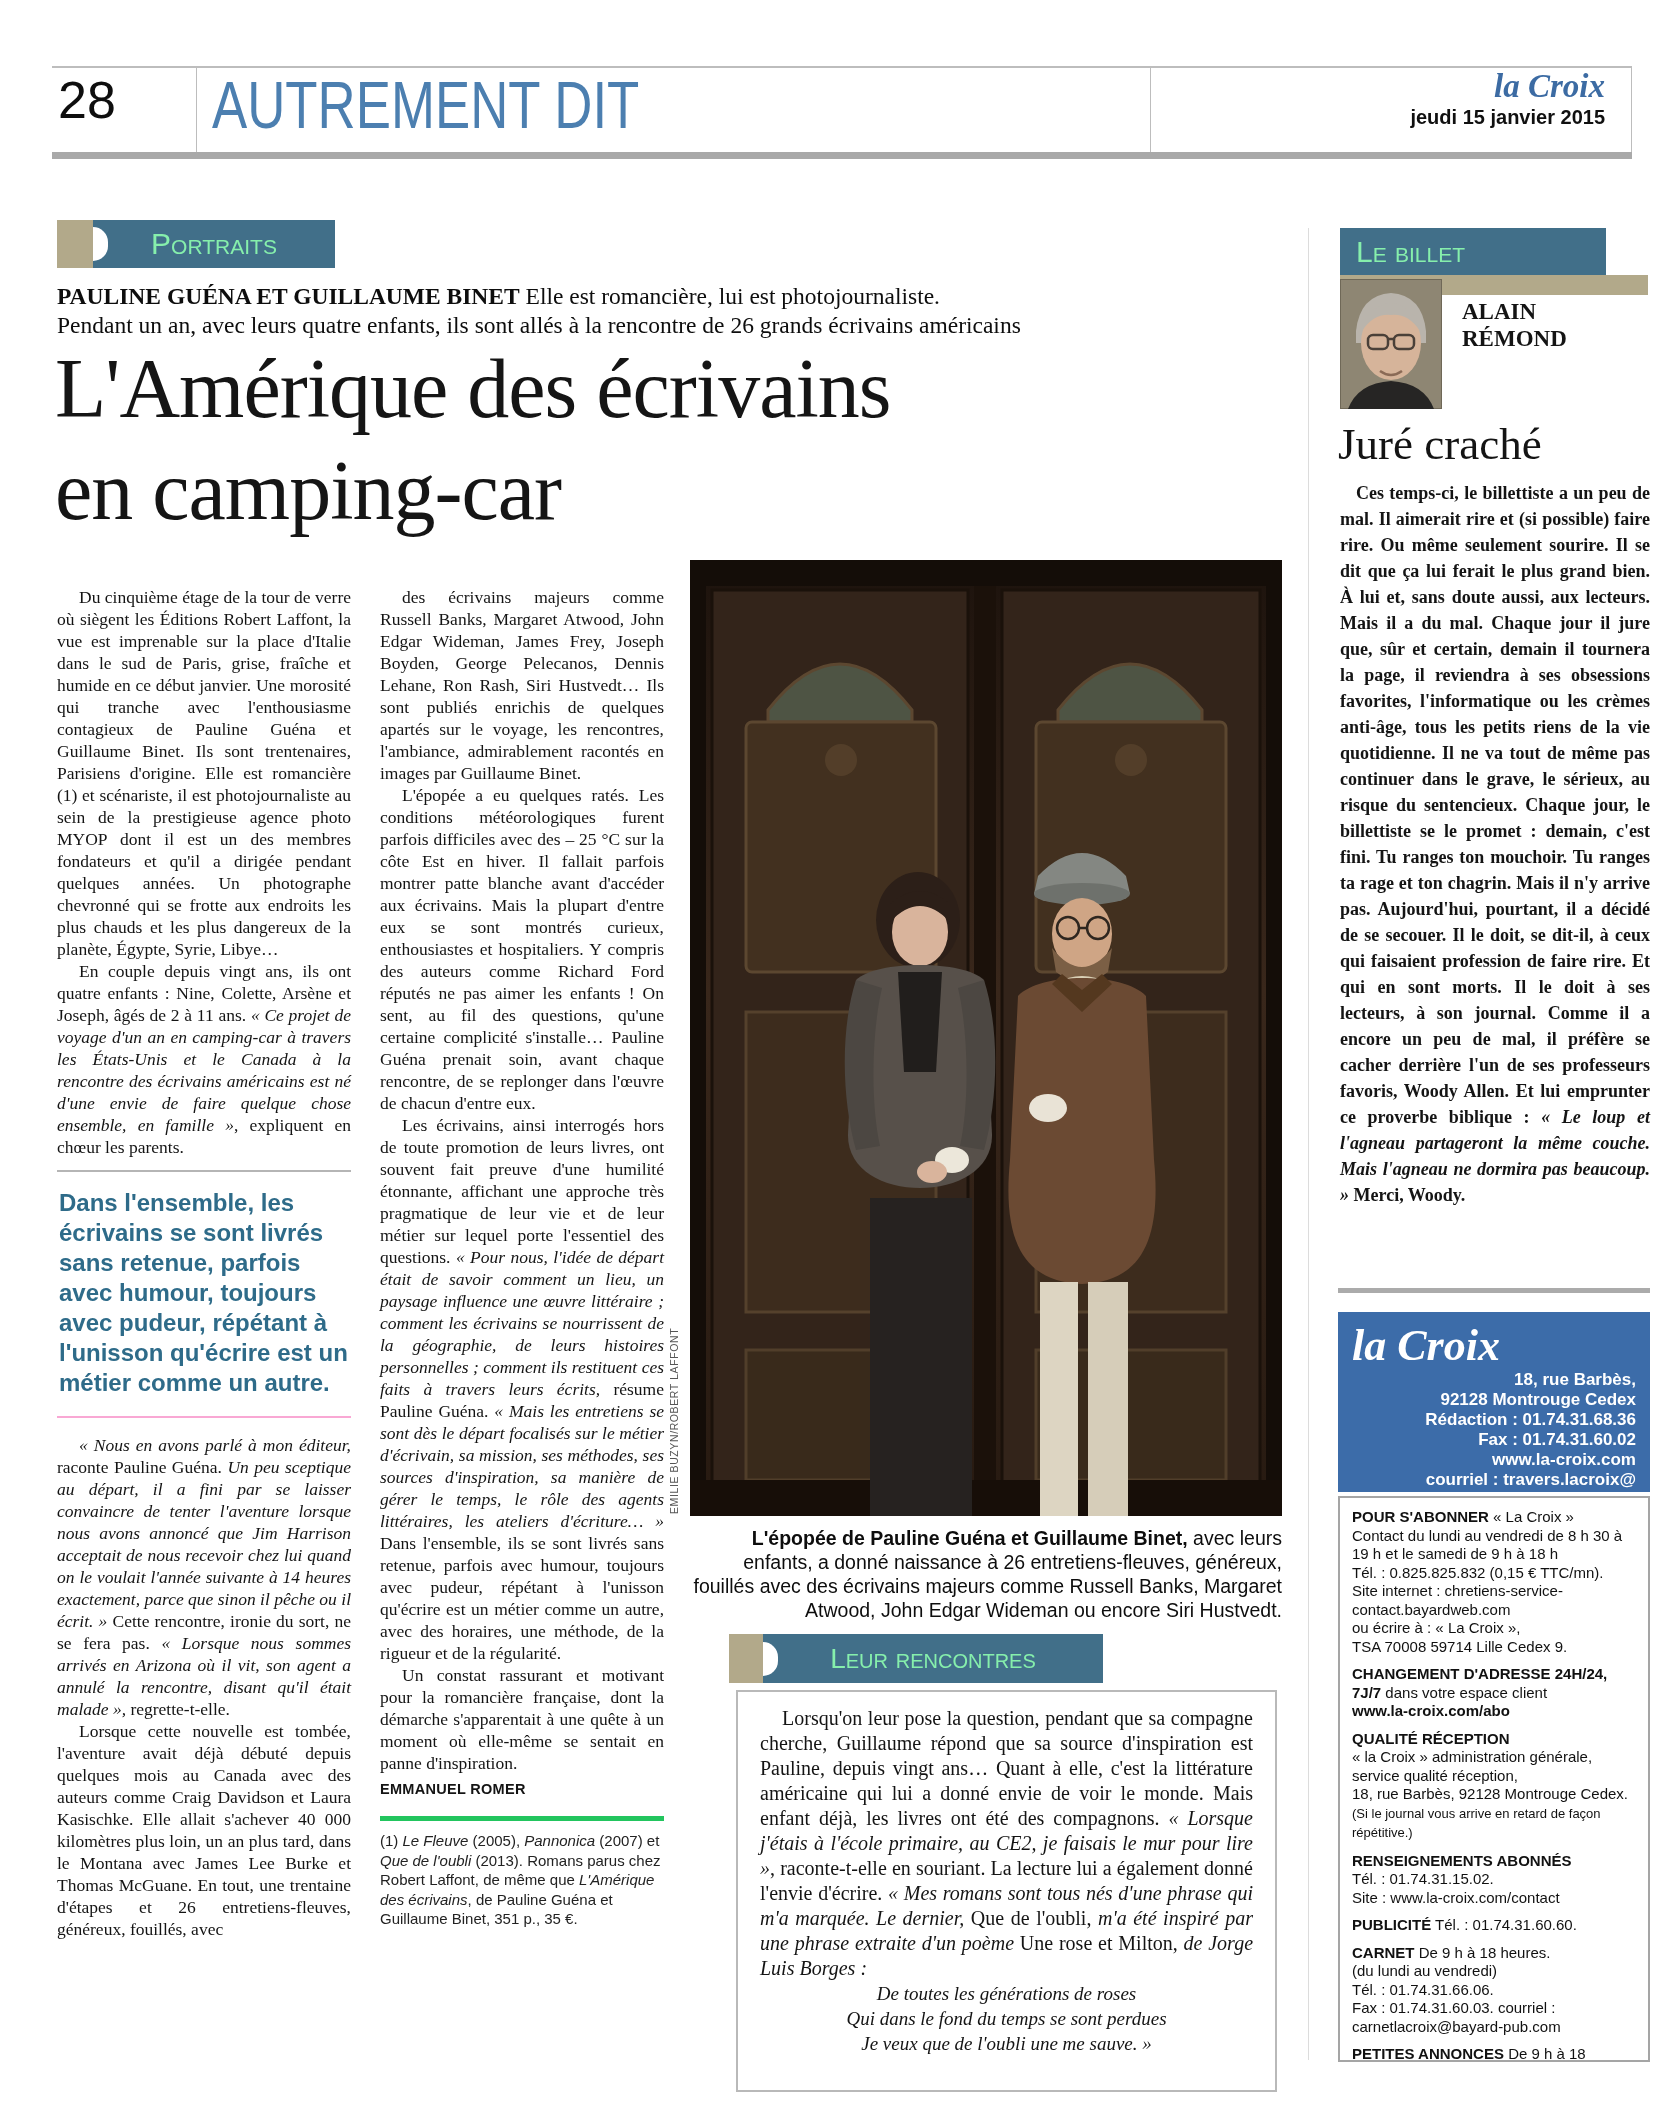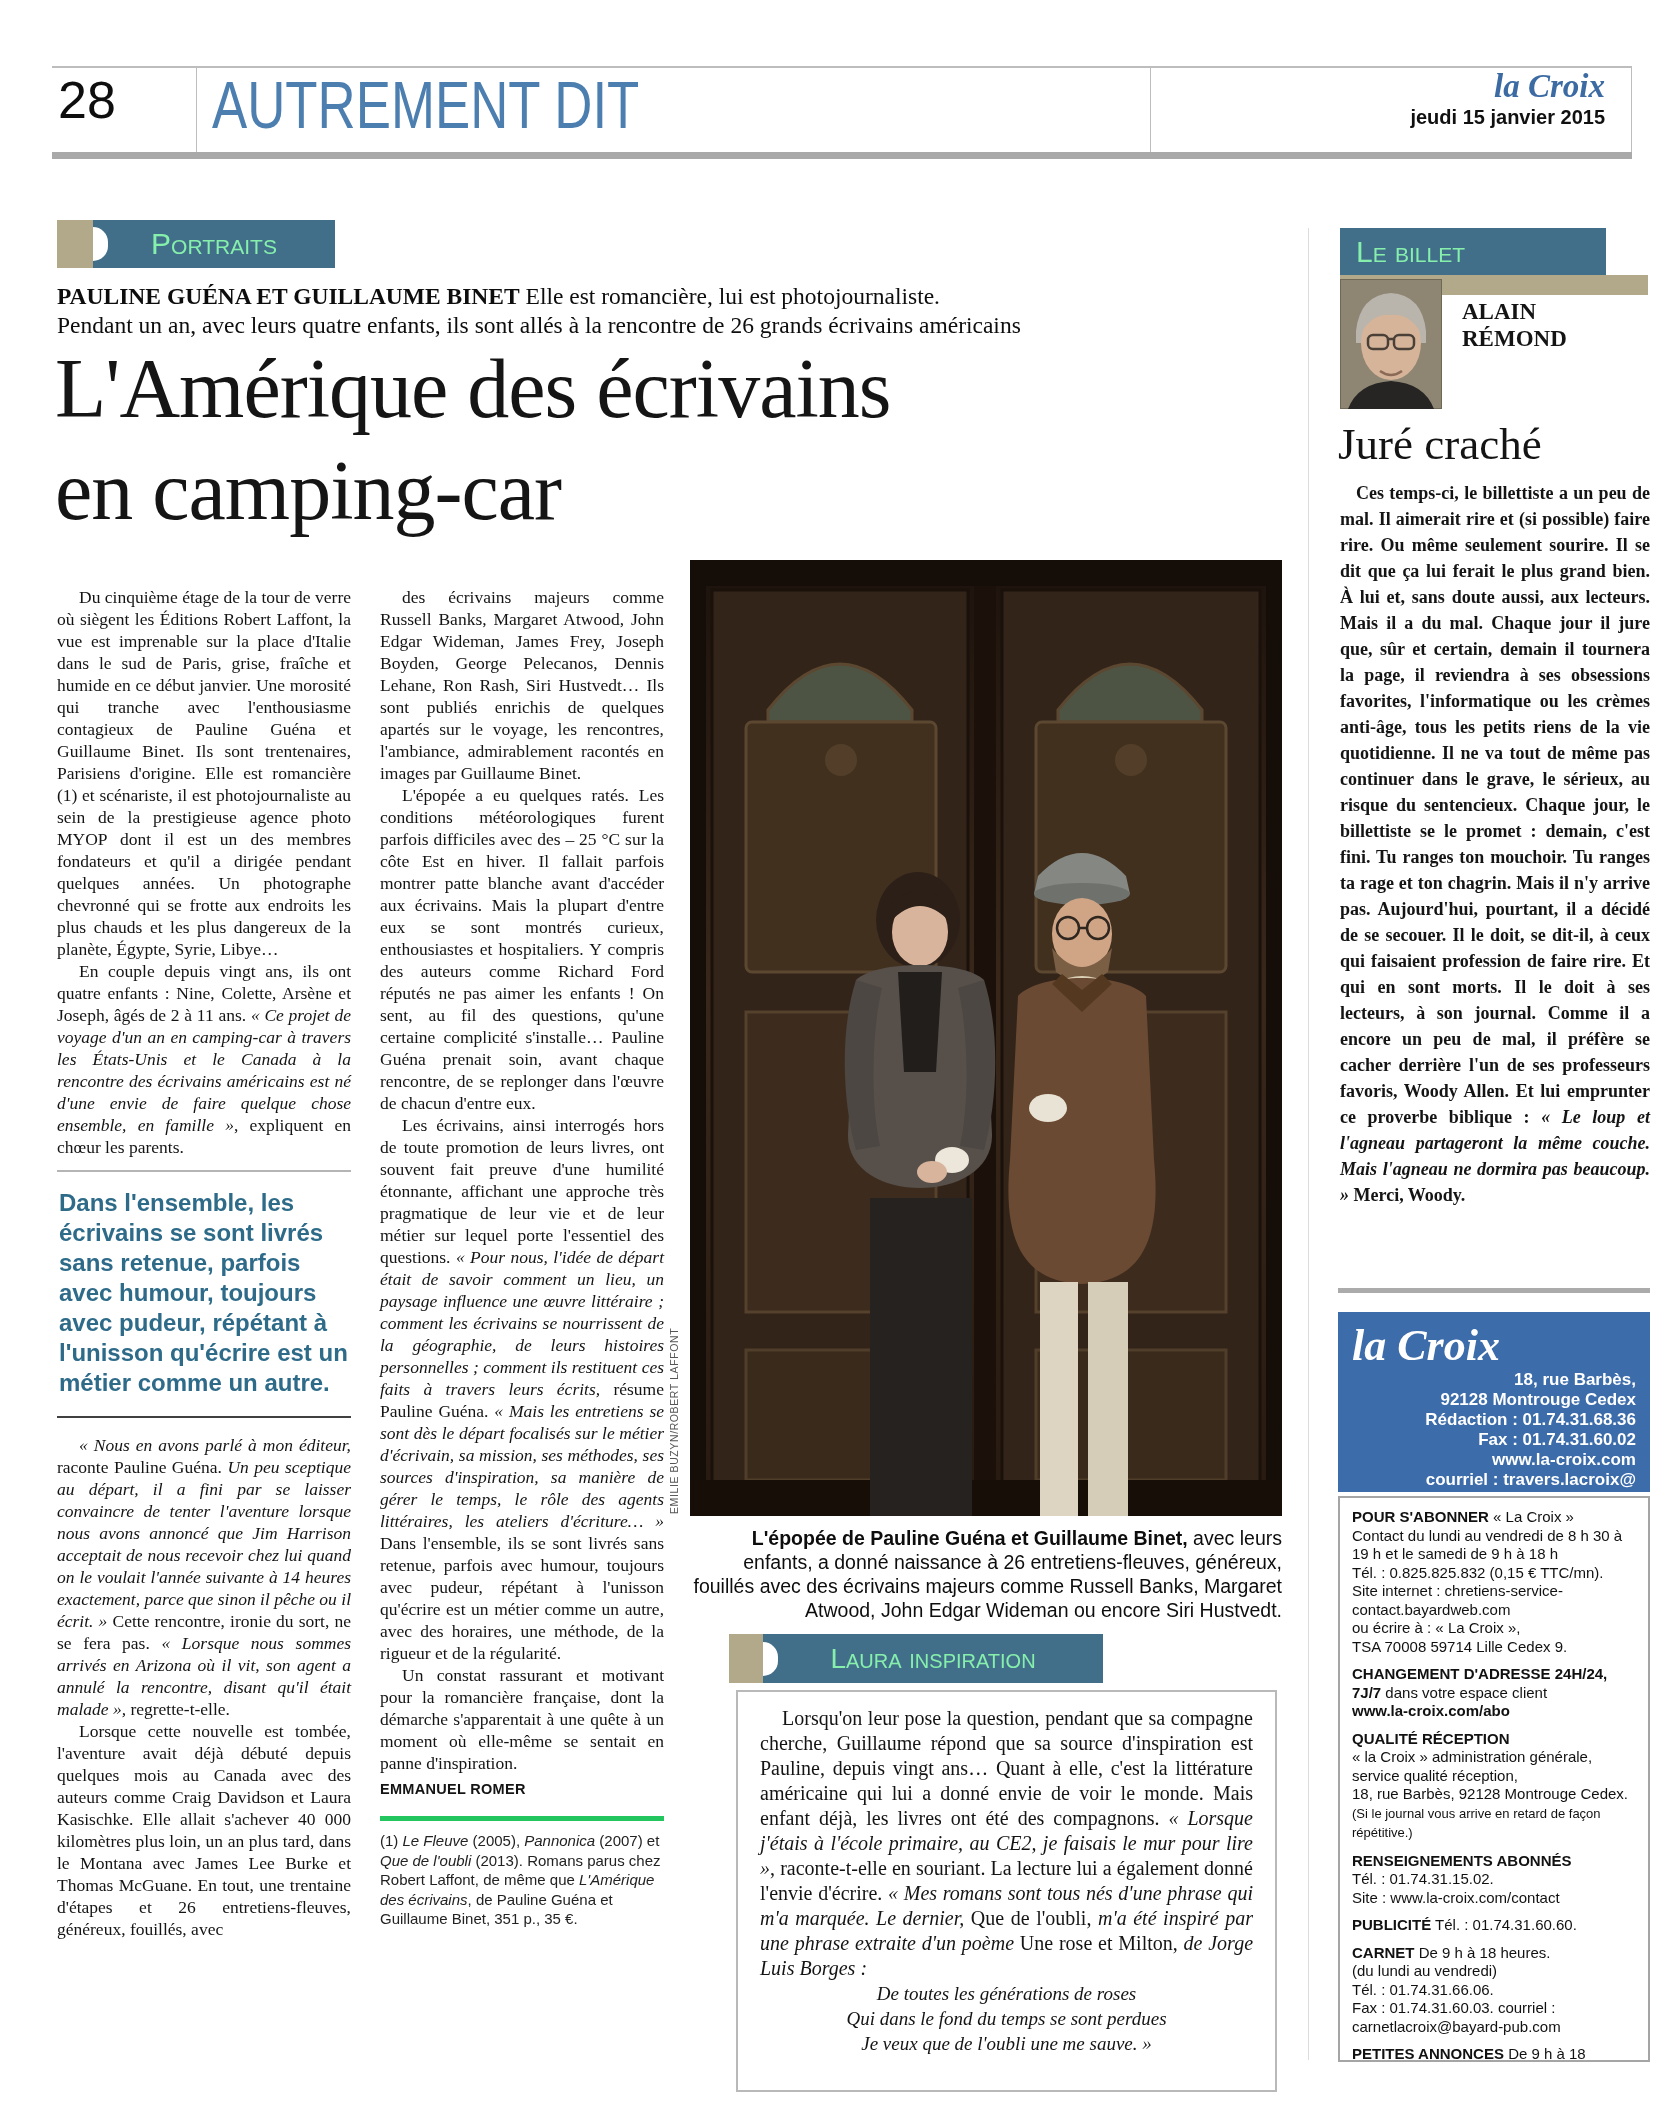--- a/index.html
+++ b/index.html
@@ -28,21 +28,21 @@
   
   .standfirst{left:57px;top:282px;width:1110px;font-size:23.5px;line-height:29px;color:#0d0d0d;}
   .standfirst b{font-weight:700;}
   .headline{left:55px;top:338px;width:1240px;font-size:84px;line-height:102px;letter-spacing:-1px;color:#151515;}
 
   
   .bodycol{font-size:17.5px;line-height:22px;text-align:justify;}
   .bodycol p{margin:0;text-indent:22px;text-align:justify;}
   .col1{left:57px;top:586px;width:294px;}
   .col2{left:380px;top:586px;width:284px;}
-  .pullquote{border-top:2px solid #b5b5b5;border-bottom:2px solid #404040;padding:16px 2px 18px;margin:12px 0 16px;
+  .pullquote{border-top:2px solid #b5b5b5;border-bottom:2px solid #f9a8d4;padding:16px 2px 18px;margin:12px 0 16px;
       font-family:"Liberation Sans",sans-serif;font-weight:700;font-size:24px;line-height:30px;color:#2e6b89;
       text-align:left;text-indent:0;}
   .byline{text-align:left;font-family:"Liberation Sans",sans-serif;font-weight:700;font-size:14.5px;
       letter-spacing:.3px;margin-top:4px;text-transform:uppercase;}
   .footnote{border-top:5px solid #22c55e;margin-top:16px;padding-top:10px;
       font-family:"Liberation Sans",sans-serif;font-size:15px;line-height:19.5px;text-align:left;color:#222;}
 
   
   .photo-frame{left:690px;top:560px;width:592px;height:956px;}
   .photo-credit{left:668px;top:1514px;transform:rotate(-90deg);transform-origin:left top;
@@ -188,21 +188,21 @@
         <rect x="398" y="722" width="40" height="234" fill="#d6cdb9"></rect>
       </g>
     </svg>
   </div>
   <div class="abs photo-credit">EMILIE BUZYN/ROBERT LAFFONT</div>
   <div class="abs caption"><span class="run-b">L'épopée de Pauline Guéna et Guillaume Binet,</span><span class="run-r"> avec leurs enfants, a donné naissance à 26 entretiens-fleuves, généreux, fouillés avec des écrivains majeurs comme Russell Banks, Margaret Atwood, John Edgar Wideman ou encore Siri Hustvedt.</span></div>
 
   <div class="abs tansq" style="left:729px;top:1634px;width:34px;height:49px;"></div>
   <div class="abs kicker-bar" style="left:763px;top:1634px;width:340px;height:49px;font-size:28px;">
     <span class="halfdisc"></span>
-    <span>Laura inspiration</span>
+    <span>Leur rencontres</span>
   </div>
   <div class="abs insp-box">
     <p class="insp-body"><span class="run-r">Lorsqu'on leur pose la question, pendant que sa compagne cherche, Guillaume répond que sa source d'inspiration est Pauline, depuis vingt ans… Quant à elle, c'est la littérature américaine qui lui a donné envie de voir le monde. Mais enfant déjà, les livres ont été des compagnons. </span><span class="run-i">« Lorsque j'étais à l'école primaire, au CE2, je faisais le mur pour lire »</span><span class="run-r">, raconte-t-elle en souriant. La lecture lui a également donné l'envie d'écrire. </span><span class="run-i">« Mes romans sont tous nés d'une phrase qui m'a marquée. Le dernier, </span><span class="run-r">Que de l'oubli, </span><span class="run-i">m'a été inspiré par une phrase extraite d'un poème </span><span class="run-r">Une rose et Milton, </span><span class="run-i">de Jorge Luis Borges :</span></p>
     <div class="poem">
       <div>De toutes les générations de roses</div>
       <div>Qui dans le fond du temps se sont perdues</div>
       <div>Je veux que de l'oubli une me sauve. »</div>
     </div>
   </div>
 

